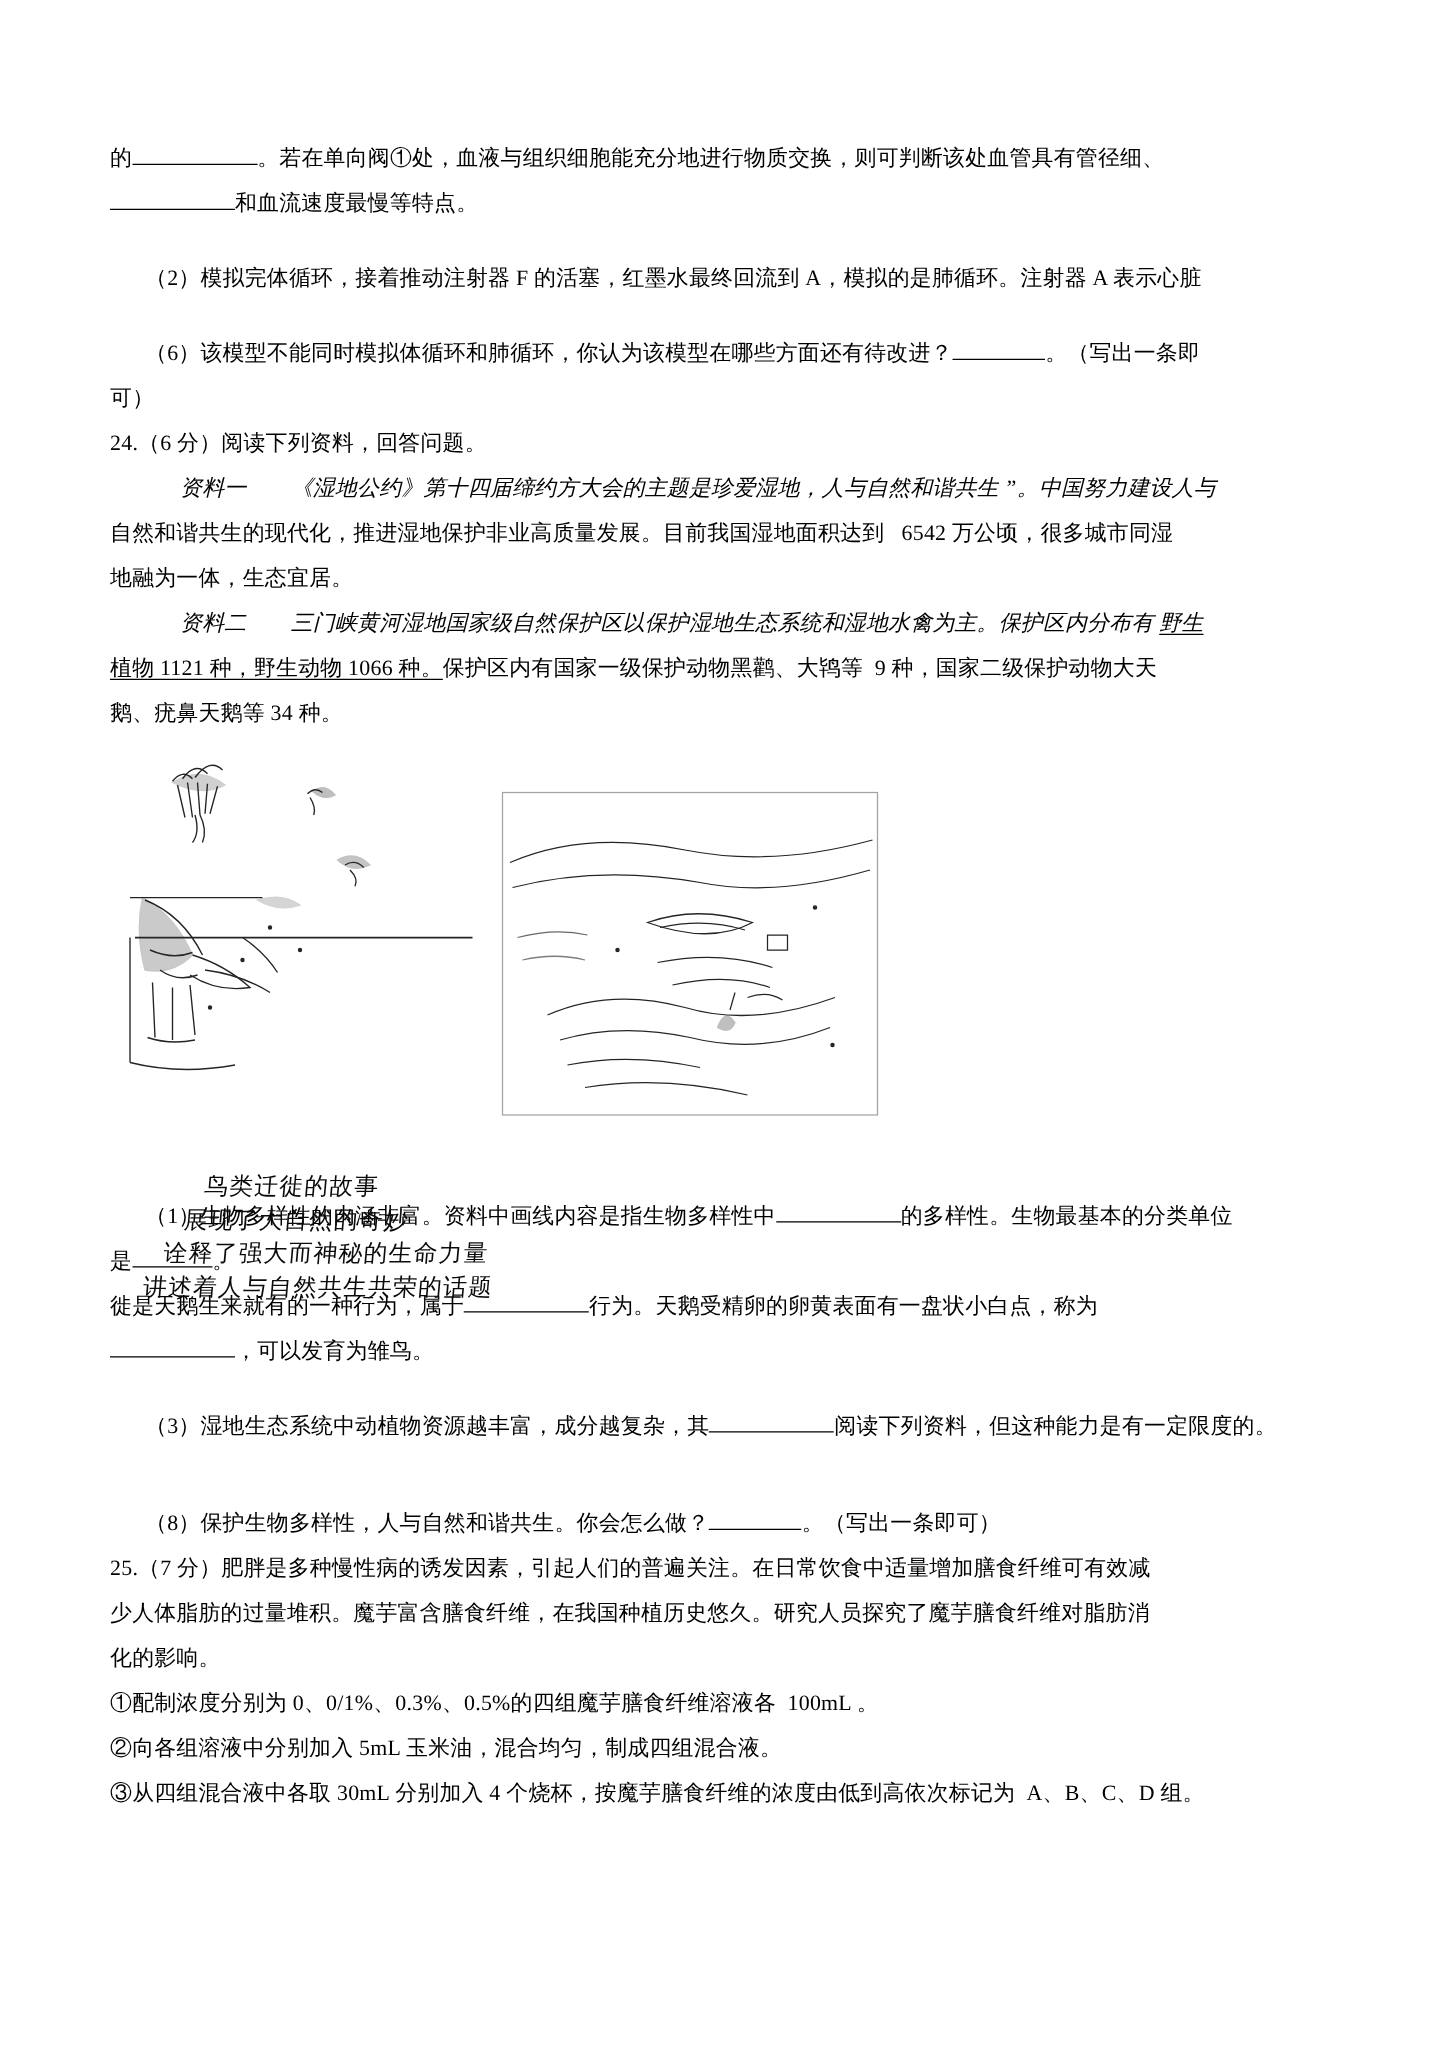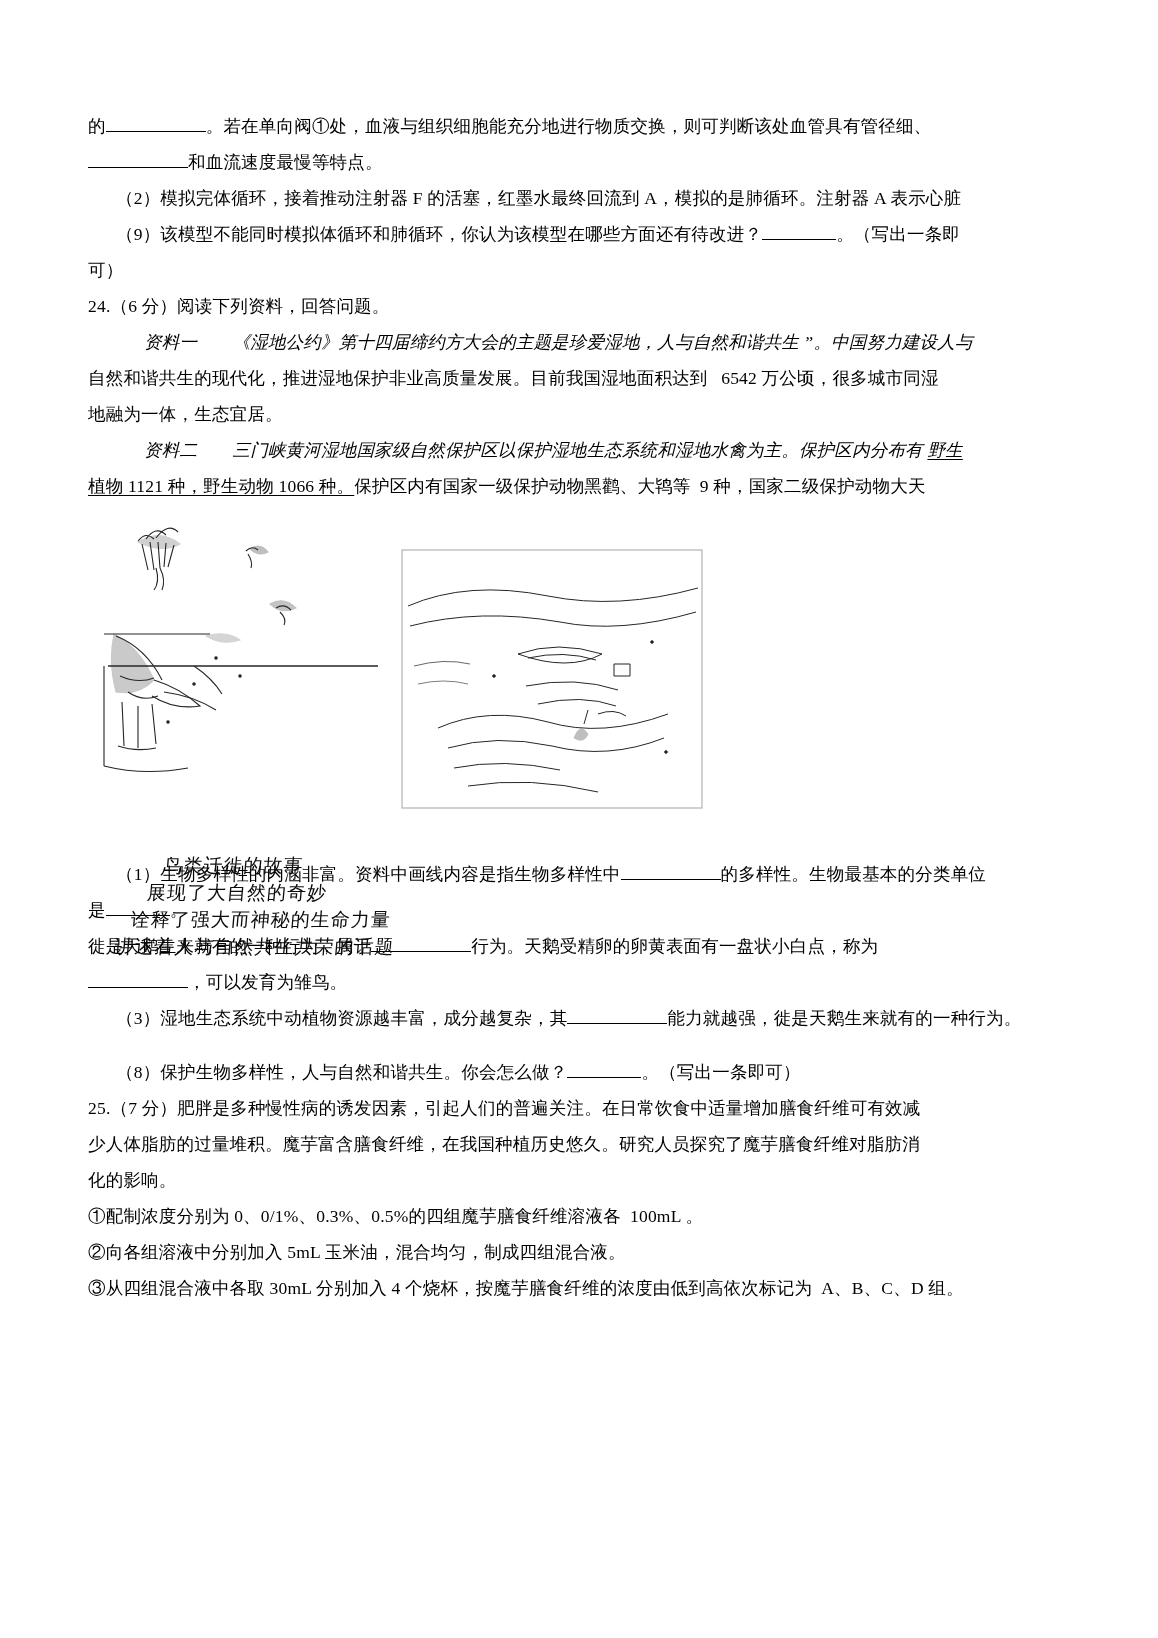--- a/index.html
+++ b/index.html
@@ -25,21 +25,21 @@
   }
   .line {
     font-size: 17.5px;
     line-height: 36px;
     letter-spacing: 0.2px;
     text-align: justify;
     white-space: pre-wrap;
     word-break: break-all;
   }
   .indent-1 { text-indent: 0; }
-  .indent-2 { padding-left: 28px; }
+  .indent-2 { padding-left: 28px; margin-top: 24px; }
   .indent-3 { padding-left: 56px; font-style: italic; }
   .blank {
     display: inline-block;
     border-bottom: 1px solid #000;
     min-width: 74px;
     vertical-align: baseline;
   }
   .blank.sm { min-width: 64px; }
   .blank.lg { min-width: 100px; }
   .u { text-decoration: underline; text-underline-offset: 3px; }
@@ -80,33 +80,34 @@
 </style>
 </head>
 <body>
 
 <div class="page">
 
   <div>
     <div class="line indent-1"><span>的</span><span class="blank lg"></span><span>。若在单向阀①处，血液与组织细胞能充分地进行物质交换，则可判断该处血管具有管径细、</span></div>
     <div class="line indent-1"><span class="blank lg"></span><span>和血流速度最慢等特点。</span></div>
     <div class="line indent-2"><span>（2）模拟完体循环，接着推动注射器 F 的活塞，红墨水最终回流到 A，模拟的是肺循环。注射器 A 表示心脏</span></div>
-    <div class="line indent-2"><span>（9）该模型不能同时模拟体循环和肺循环，你认为该模型在哪些方面还有待改进？</span><span class="blank"></span><span>。（写出一条即</span></div>
+    <div class="line indent-2"><span>（6）该模型不能同时模拟体循环和肺循环，你认为该模型在哪些方面还有待改进？</span><span class="blank"></span><span>。（写出一条即</span></div>
     <div class="line indent-1"><span>可）</span></div>
   </div>
 
   <div>
     <div class="line indent-1">24.（6 分）阅读下列资料，回答问题。</div>
 
     <div class="line indent-3"><span>资料一</span>　　<span>《湿地公约》第十四届缔约方大会的主题是珍爱湿地，人与自然和谐共生 ”。中国努力建设人与</span></div>
     <div class="line indent-1">自然和谐共生的现代化，推进湿地保护非业高质量发展。目前我国湿地面积达到   6542 万公顷，很多城市同湿</div>
     <div class="line indent-1">地融为一体，生态宜居。</div>
 
     <div class="line indent-3"><span>资料二</span>　　<span>三门峡黄河湿地国家级自然保护区以保护湿地生态系统和湿地水禽为主。保护区内分布有 </span><span class="u">野生</span></div>
     <div class="line indent-1"><span class="u">植物 1121 种，野生动物 1066 种。</span><span>保护区内有国家一级保护动物黑鹳、大鸨等  9 种，国家二级保护动物大天</span></div>
+    <div class="line indent-1">鹅、疣鼻天鹅等 34 种。</div>
 
     <div class="figure-wrap">
       <div class="fig fig-left">
         <svg width="290" height="330" viewBox="0 0 290 330">
           <g class="noise" stroke="#111" fill="none" stroke-width="1.1">
 
             <path d="M40 25 q8 -10 16 -2 M48 23 q10 -14 20 -4 M58 22 q12 -16 22 -6"></path>
             <path d="M44 28 l6 26 M52 26 l4 28 M60 26 l2 26 M68 27 l-2 24 M76 29 l-6 22"></path>
             <path d="M40 26 q22 -14 42 2 q-18 10 -42 -2 z" fill="#1a1a1a" opacity="0.22"></path>
             <path d="M58 52 q4 14 -2 22 M62 52 q6 12 2 22"></path>
@@ -173,21 +174,21 @@
         </svg>
       </div>
     </div>
 
     <div class="line indent-2"><span>（1）生物多样性的内涵非富。资料中画线内容是指生物多样性中</span><span class="blank lg"></span><span>的多样性。生物最基本的分类单位</span></div>
     <div class="line indent-1"><span>是</span><span class="blank sm"></span><span>。</span></div>
 
     <div class="line indent-1"><span>徙是天鹅生来就有的一种行为，属于</span><span class="blank lg"></span><span>行为。天鹅受精卵的卵黄表面有一盘状小白点，称为</span></div>
     <div class="line indent-1"><span class="blank lg"></span><span>，可以发育为雏鸟。</span></div>
 
-    <div class="line indent-2"><span>（3）湿地生态系统中动植物资源越丰富，成分越复杂，其</span><span class="blank lg"></span><span>能力就越强，徙是天鹅生来就有的一种行为。</span></div>
+    <div class="line indent-2"><span>（3）湿地生态系统中动植物资源越丰富，成分越复杂，其</span><span class="blank lg"></span><span>阅读下列资料，但这种能力是有一定限度的。</span></div>
 
     <div class="gap-md"></div>
 
     <div class="line indent-2"><span>（8）保护生物多样性，人与自然和谐共生。你会怎么做？</span><span class="blank"></span><span>。（写出一条即可）</span></div>
   </div>
 
   <div>
     <div class="line indent-1">25.（7 分）肥胖是多种慢性病的诱发因素，引起人们的普遍关注。在日常饮食中适量增加膳食纤维可有效减</div>
     <div class="line indent-1">少人体脂肪的过量堆积。魔芋富含膳食纤维，在我国种植历史悠久。研究人员探究了魔芋膳食纤维对脂肪消</div>
     <div class="line indent-1">化的影响。</div>

